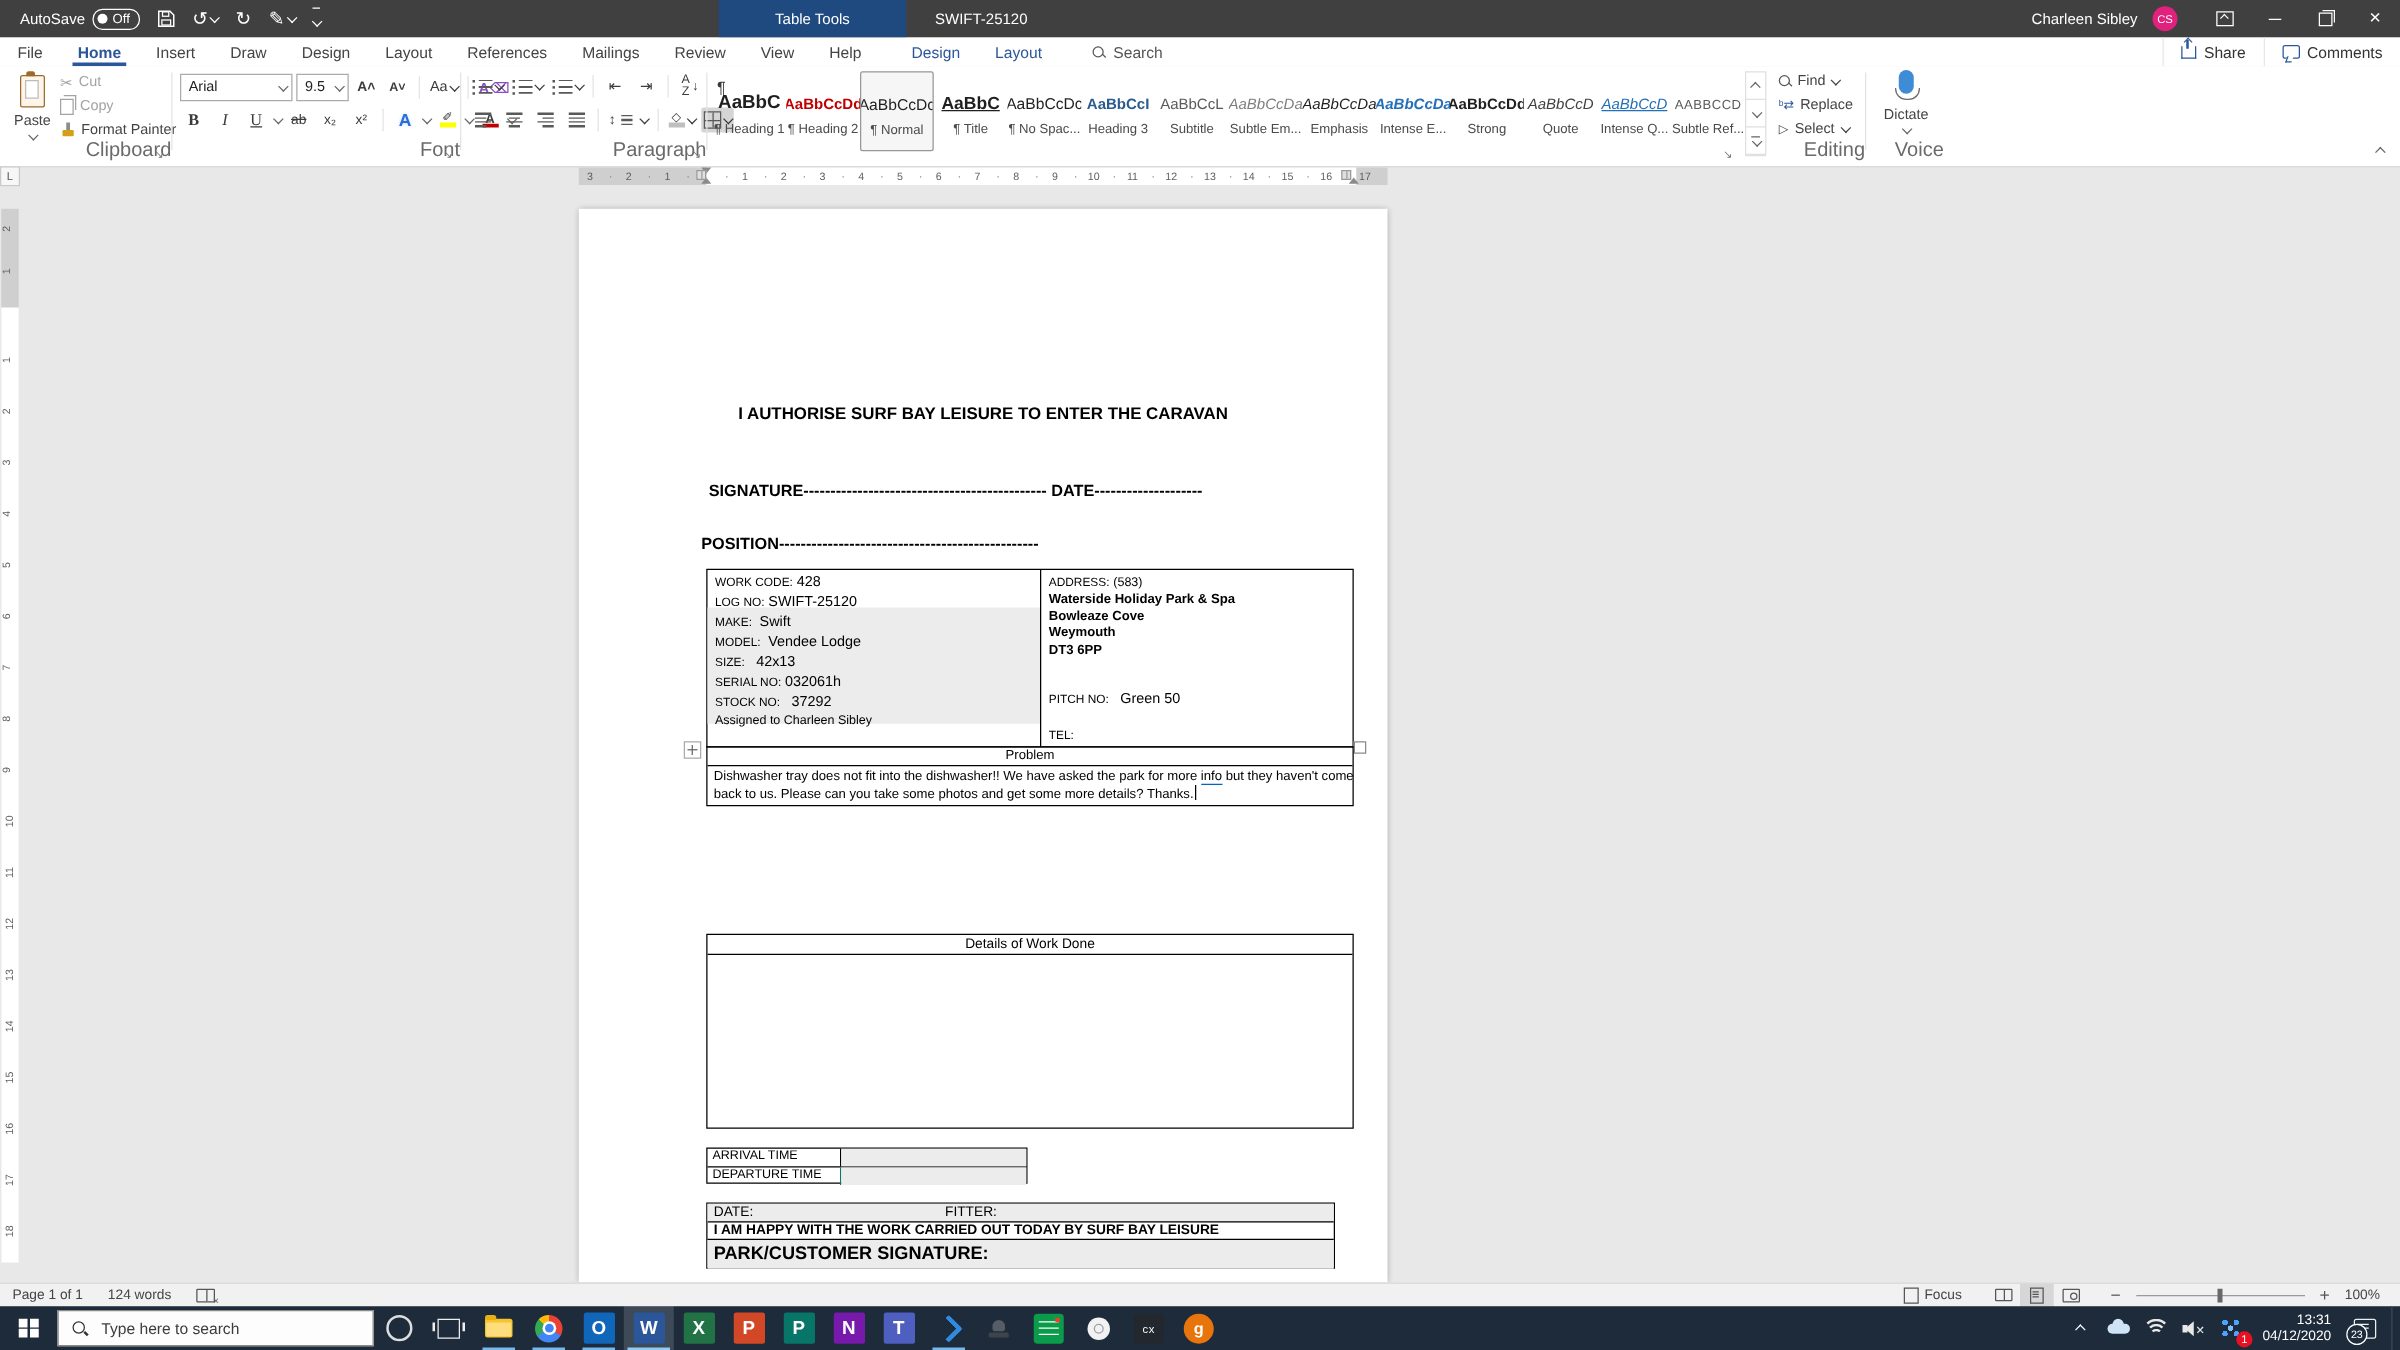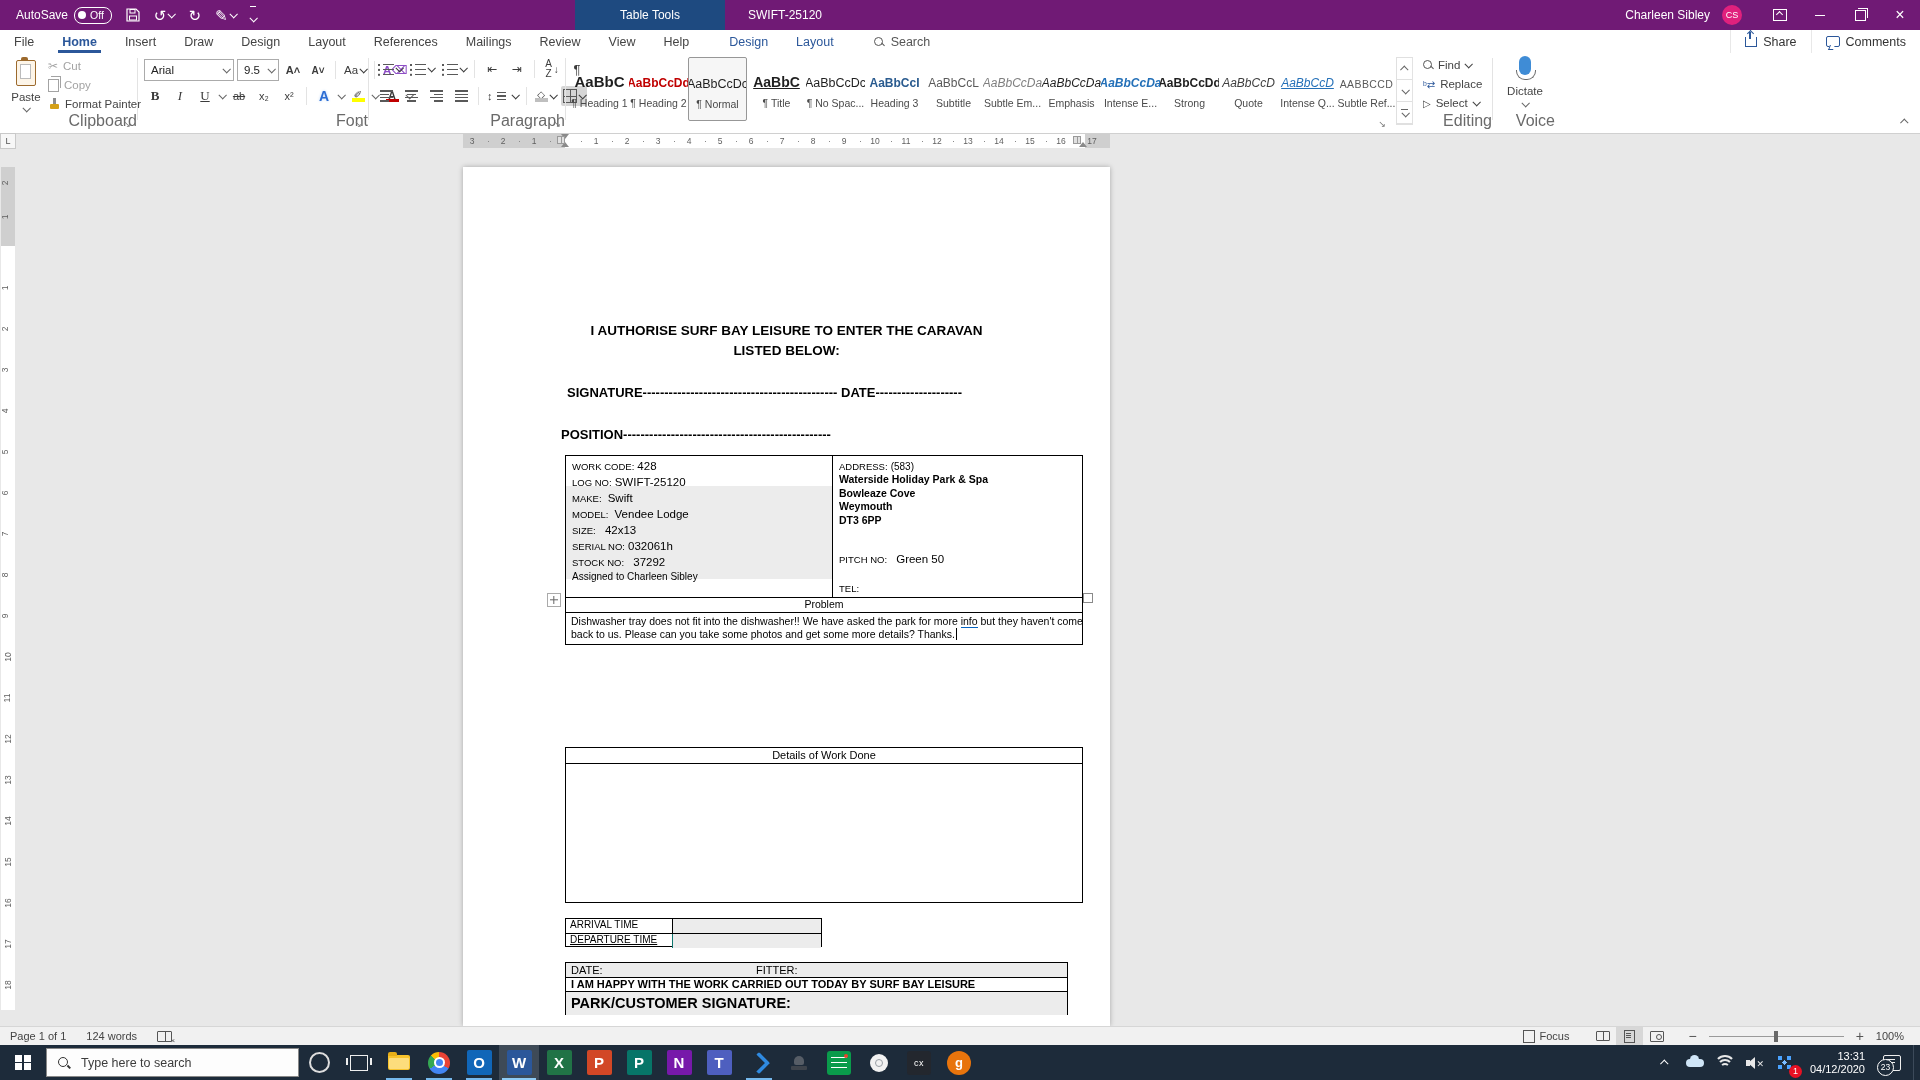--- a/index.html
+++ b/index.html
@@ -1,19 +1,19 @@
 <!DOCTYPE html>
 <html><head>
 <meta charset="utf-8">
 <style>
   html,body{margin:0;padding:0;background:#555;}
   .screen{position:relative;width:1920px;height:1080px;overflow:hidden;background:#e8e8e8;
           font-family:"Liberation Sans","DejaVu Sans",sans-serif;-webkit-font-smoothing:antialiased;}
   
-  .titlebar{position:absolute;left:0;top:0;width:1920px;height:30px;background:#701a75;color:#fff;
+  .titlebar{position:absolute;left:0;top:0;width:1920px;height:30px;background:#404040;color:#fff;
             display:flex;align-items:center;font-size:12px;}
   .qat{display:flex;align-items:center;gap:14px;margin-left:16px;}
   .autosave{display:flex;align-items:center;gap:6px;}
   .as-pill{display:flex;align-items:center;gap:4px;border:1px solid #fff;border-radius:8px;height:15px;padding:0 7px 0 3px;font-size:10.5px;}
   .as-dot{width:8px;height:8px;border-radius:50%;background:#fff;}
   .qicon{color:#fff;font-size:15px;line-height:15px;display:flex;align-items:center;gap:2px;}
   .chev{display:inline-block;width:5px;height:5px;border-right:1.3px solid currentColor;border-bottom:1.3px solid currentColor;transform:rotate(45deg) translateY(-1px);}
   .chev.up{transform:rotate(-135deg) translateY(-1px);}
   .ctx-group{position:absolute;left:575px;top:0;width:150px;height:30px;background:#1e4a80;color:#fff;
              display:flex;align-items:center;justify-content:center;font-size:12px;}
@@ -589,21 +589,20 @@
   <div class="tmark" style="left:557px;"></div>
   <div class="tmark" style="left:1073px;"></div>
   <div class="ruler-v">
     <div class="rv-page"></div>
     <div class="rv-text"></div>
     <span id="rv-nums"><span class="rvnum" style="top: 28px;">2</span><span class="rvnum" style="top: 62px;">1</span><span class="rvnum" style="top: 133px;">1</span><span class="rvnum" style="top: 174px;">2</span><span class="rvnum" style="top: 215px;">3</span><span class="rvnum" style="top: 256px;">4</span><span class="rvnum" style="top: 297px;">5</span><span class="rvnum" style="top: 338px;">6</span><span class="rvnum" style="top: 379px;">7</span><span class="rvnum" style="top: 420px;">8</span><span class="rvnum" style="top: 461px;">9</span><span class="rvnum" style="top: 502px;">10</span><span class="rvnum" style="top: 543px;">11</span><span class="rvnum" style="top: 584px;">12</span><span class="rvnum" style="top: 625px;">13</span><span class="rvnum" style="top: 666px;">14</span><span class="rvnum" style="top: 707px;">15</span><span class="rvnum" style="top: 748px;">16</span><span class="rvnum" style="top: 789px;">17</span><span class="rvnum" style="top: 830px;">18</span></span>
   </div>
 
   <div class="page">
     <div class="dc doc-auth" style="top:156px;">I AUTHORISE SURF BAY LEISURE TO ENTER THE CARAVAN</div>
-    <div class="dc doc-auth" style="top:176px;">LISTED BELOW:</div>
     <div class="doc-sig" style="left:104px;top:218px;">SIGNATURE--------------------------------------------- DATE--------------------</div>
     <div class="doc-sig" style="left:98px;top:260px;">POSITION------------------------------------------------</div>
 
     <div class="tbl" style="left:102px;top:288px;width:518px;height:143px;">
       <div style="position:absolute;left:0;top:0;width:267px;height:100%;border-right:1px solid #000;box-sizing:border-box;">
         <div class="shade" style="position:absolute;left:0;top:30px;width:100%;height:93px;"></div>
         <div class="cellline" style="top:4px;"><span class="lbl">WORK CODE:</span> <span class="val">428</span></div>
         <div class="cellline" style="top:20px;"><span class="lbl">LOG NO:</span> <span class="val">SWIFT-25120</span></div>
         <div class="cellline" style="top:36px;"><span class="lbl">MAKE:</span>&nbsp; <span class="val">Swift</span></div>
         <div class="cellline" style="top:52px;"><span class="lbl">MODEL:</span>&nbsp; <span class="val">Vendee Lodge</span></div>
@@ -638,21 +637,21 @@
     <div class="tbl" style="left:102px;top:580px;width:518px;height:156px;">
       <div style="border-bottom:1px solid #000;height:16px;text-align:center;font-size:11px;padding-top:1px;box-sizing:border-box;">Details of Work Done</div>
     </div>
 
     <div class="tbl" style="left:102px;top:751px;width:257px;height:29px;">
       <div style="display:flex;height:14px;border-bottom:1px solid #000;">
         <div style="width:107px;border-right:1px solid #000;padding-left:4px;font-size:10px;box-sizing:border-box;">ARRIVAL TIME</div>
         <div class="shade" style="flex:1;"></div>
       </div>
       <div style="display:flex;height:14px;">
-        <div style="width:107px;border-right:1px solid #0f766e;padding-left:4px;font-size:10px;box-sizing:border-box;text-decoration:underline;">DEPARTURE TIME</div>
+        <div style="width:107px;border-right:1px solid #0f766e;padding-left:4px;font-size:10px;box-sizing:border-box;">DEPARTURE TIME</div>
         <div class="shade" style="flex:1;"></div>
       </div>
     </div>
 
     <div class="tbl" style="left:102px;top:795px;width:503px;height:53px;">
       <div class="shade" style="height:15px;border-bottom:1px solid #000;position:relative;font-size:11px;font-weight:normal;box-sizing:border-box;">
         <span style="position:absolute;left:5px;top:1px;">DATE:</span>
         <span style="position:absolute;left:190px;top:1px;">FITTER:</span>
       </div>
       <div style="height:14px;border-bottom:1px solid #000;font-size:11px;font-weight:bold;padding-left:5px;box-sizing:border-box;white-space:nowrap;">I AM HAPPY WITH THE WORK CARRIED OUT TODAY BY SURF BAY LEISURE</div>

